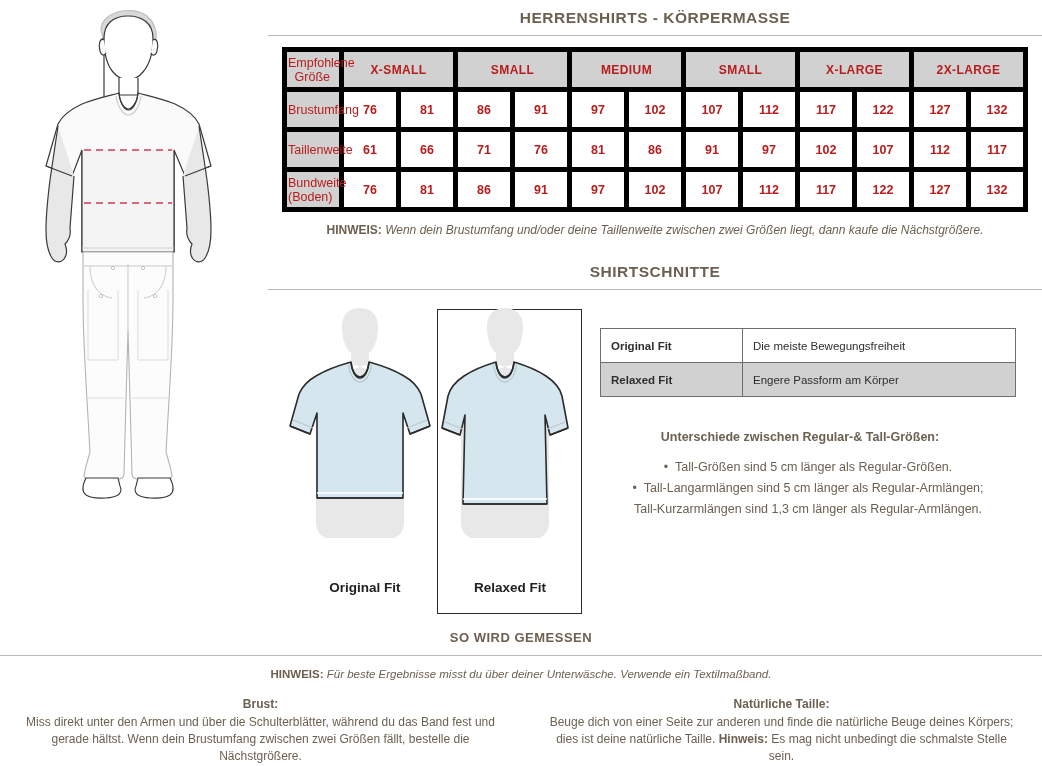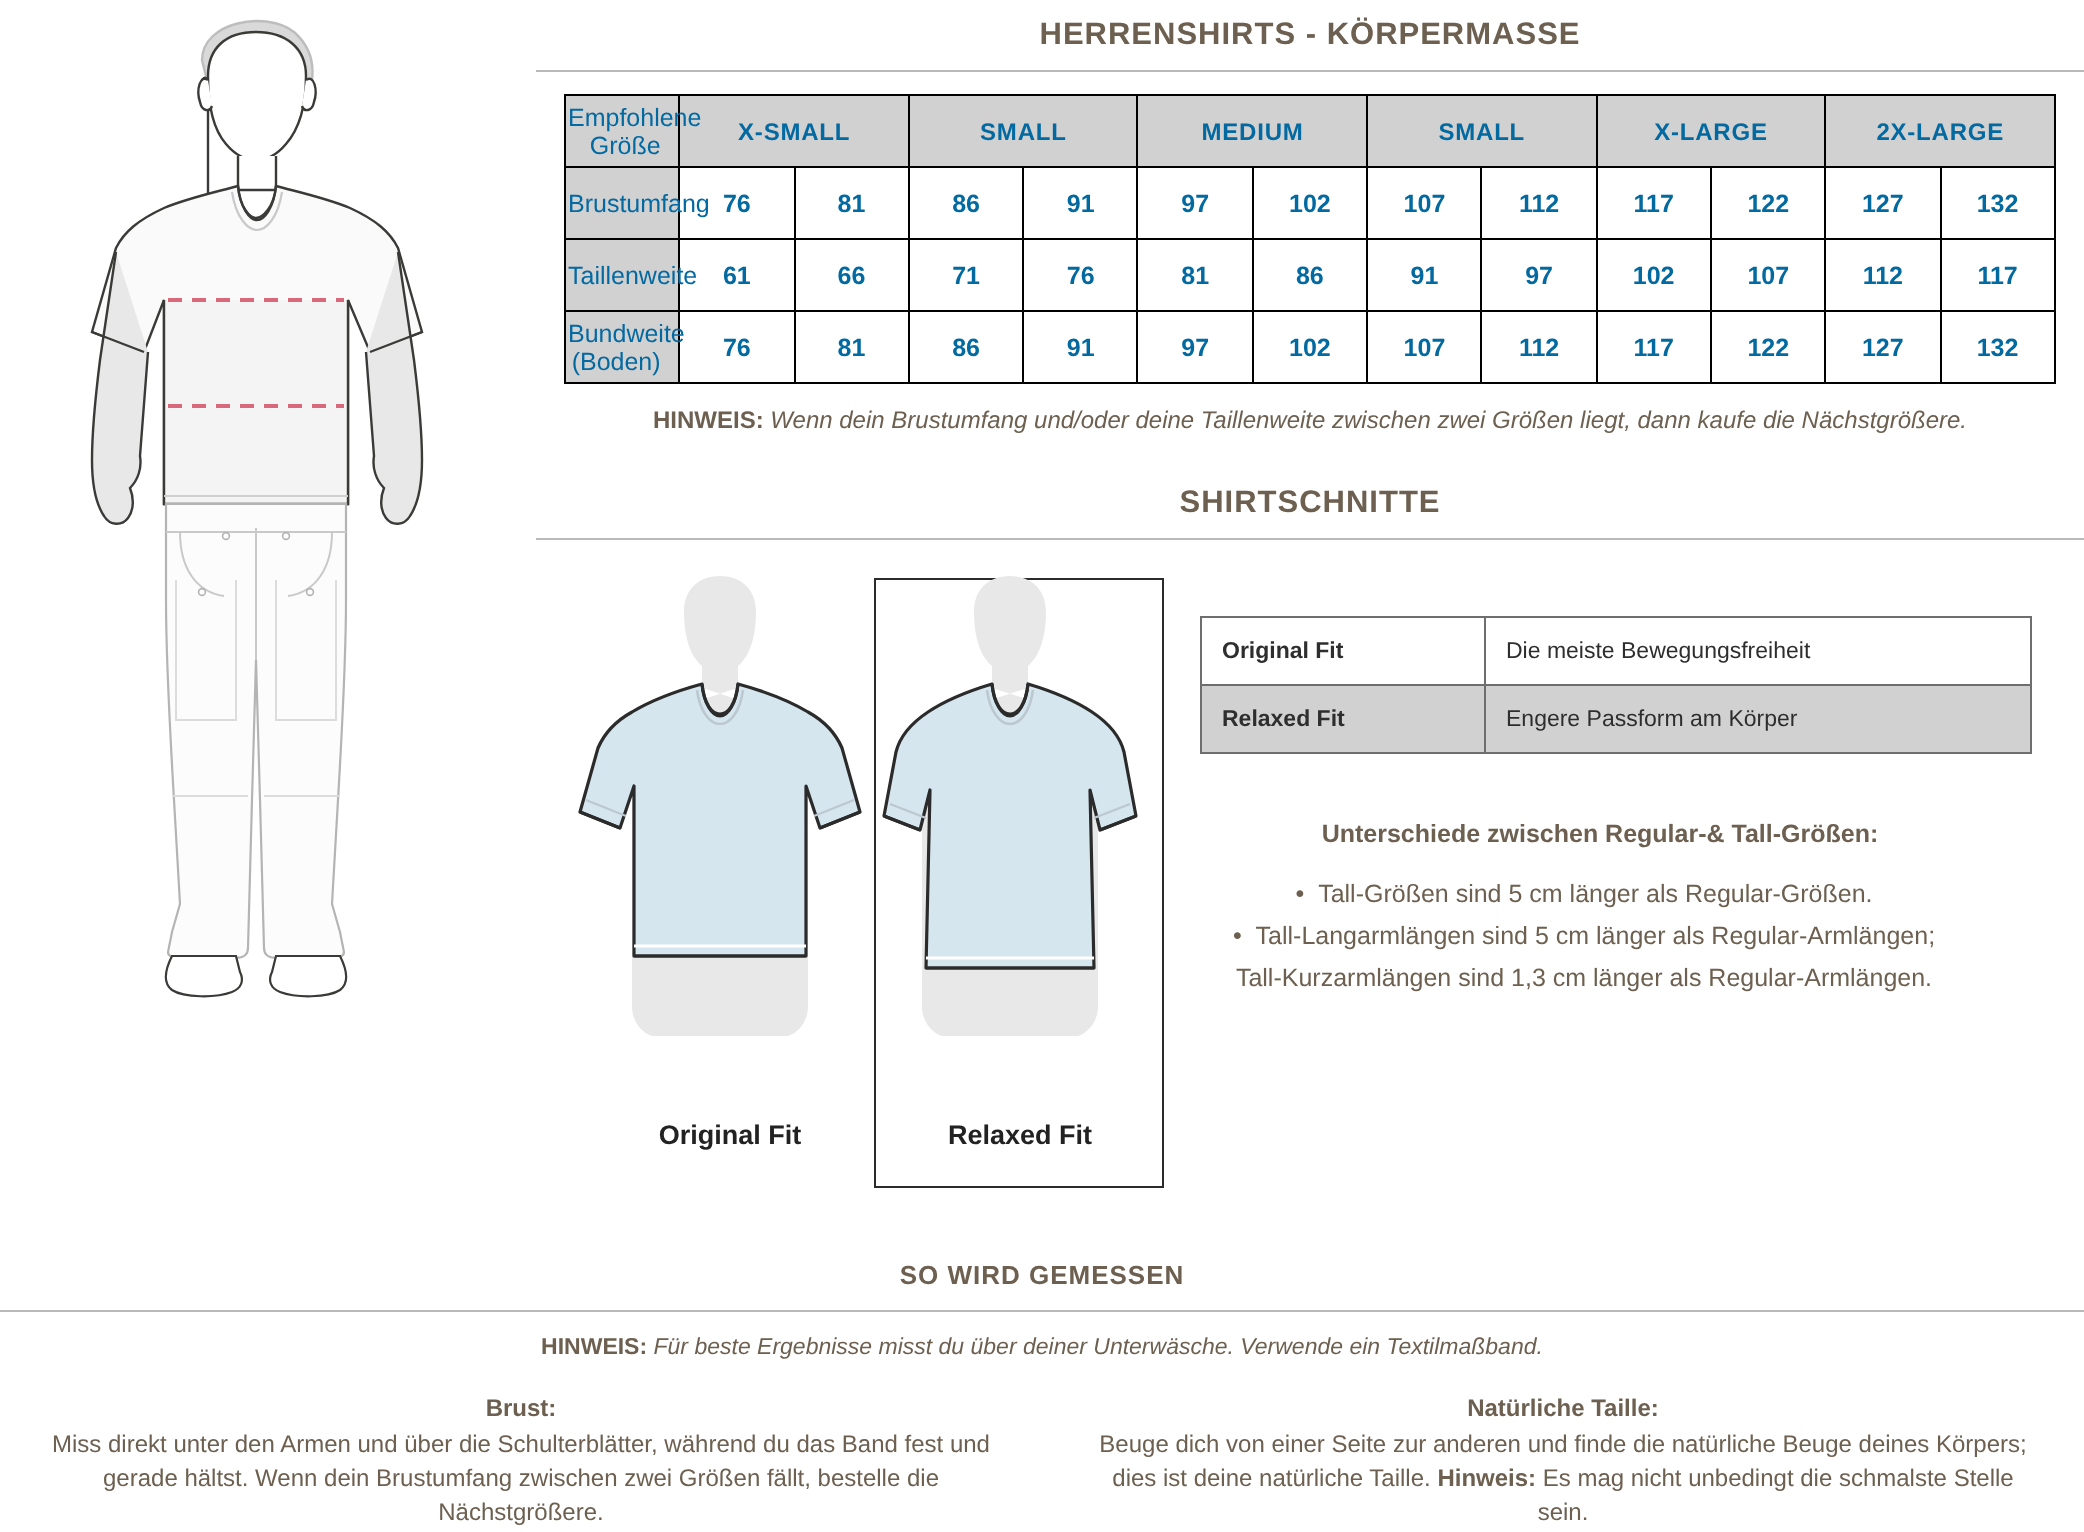--- a/index.html
+++ b/index.html
@@ -36,24 +36,24 @@
   .rule{height:1px;background:#b9b9b9;width:100%;}
 
   
   table.size-table{
     border-collapse:collapse;
     width:746px;
     margin:11px auto 0 auto;
     table-layout:fixed;
   }
   table.size-table th,table.size-table td{
-    border:1px solid #000000;
+    border:5px solid #000000;
     height:33px;
     font-size:12.5px;
-    color:#0369a1;
+    color:#b91c1c;
   }
   table.size-table th.sizehead{
     background:#d1d1d1;
     text-align:center;
     font-weight:bold;
     letter-spacing:.4px;
     font-size:12px;
   }
   table.size-table th.rowlab{
     background:#d1d1d1;
@@ -102,21 +102,21 @@
   }
   table.fit-table td.k{width:130px;font-weight:bold;}
   table.fit-table tr.r1 td{background:#ffffff;}
   table.fit-table tr.r2 td{background:#d1d1d1;}
 
   .tall-head{
     position:absolute;left:324px;top:140px;width:416px;
     text-align:center;font-weight:bold;font-size:12.5px;color:#6d6050;
   }
   .tall-list{
-    position:absolute;left:316px;top:167px;width:416px;
+    position:absolute;left:332px;top:167px;width:416px;
     text-align:center;font-size:12.5px;color:#6d6050;line-height:21px;
   }
   .tall-list .bullet::before{content:"\2022\00a0\00a0";}
 
   
   .bottom{
     position:absolute;left:0;top:624px;width:1042px;
   }
   .bottom .section-title{font-size:13px;padding-top:6px;padding-bottom:10px;text-align:center;}
   .measure-note{

